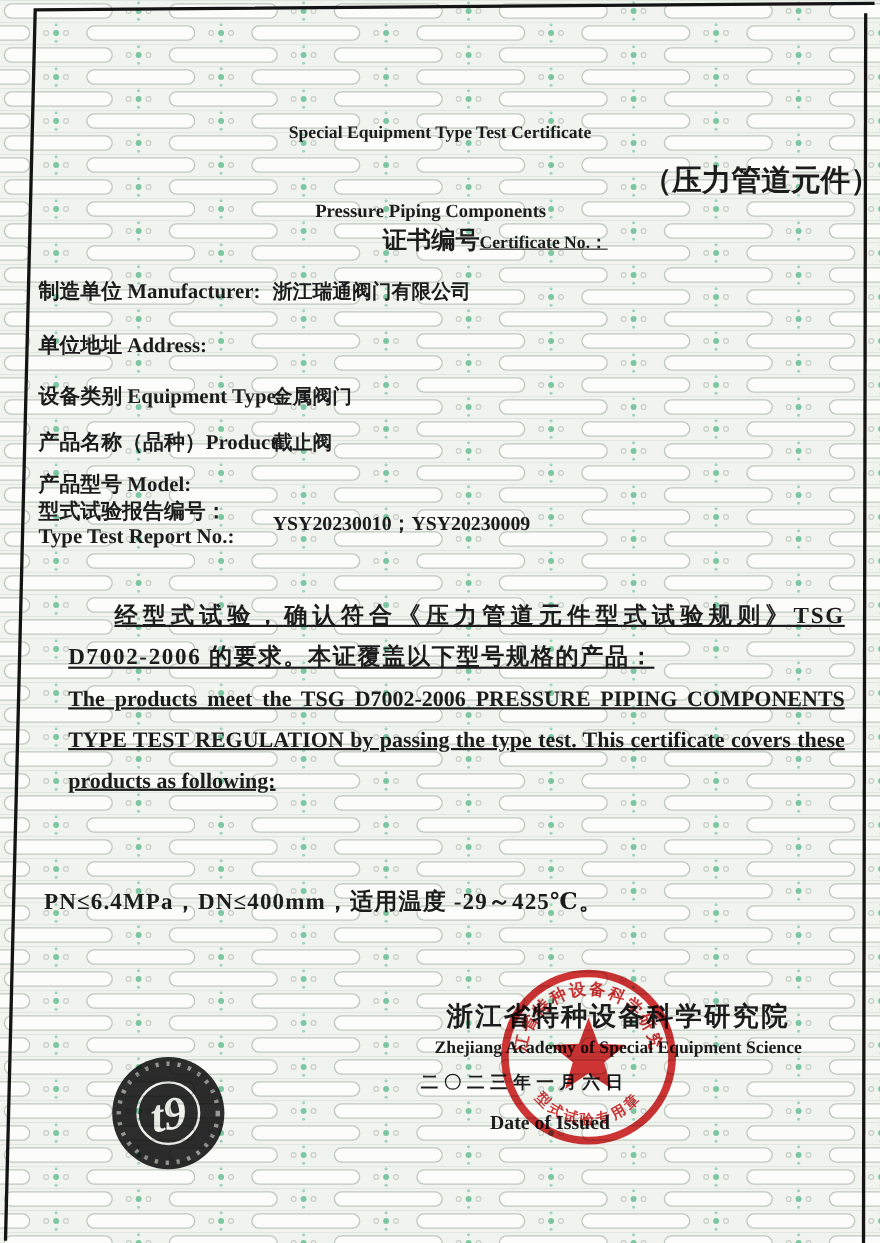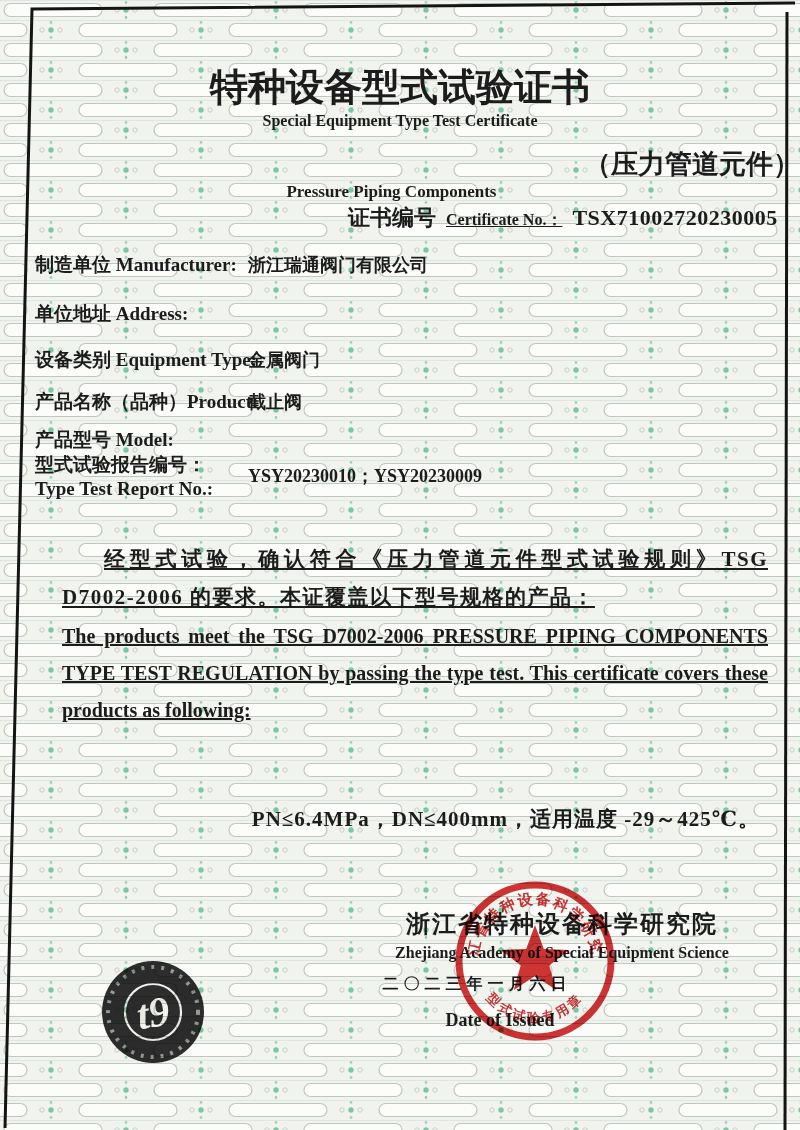--- a/index.html
+++ b/index.html
@@ -11,31 +11,31 @@
   }
   .bg,.frame,.stamp,.seal{position:absolute;}
   .bg{inset:0;z-index:0;}
   .frame{inset:0;z-index:3;pointer-events:none;}
   .content{position:absolute;inset:0;z-index:2;}
   .abs{position:absolute;white-space:nowrap;}
   .title-zh{left:0;top:62px;width:800px;text-align:center;font-size:38px;font-weight:bold;letter-spacing:0px;}
   .title-en{left:0;top:112px;width:800px;text-align:center;font-size:16px;font-weight:bold;}
   .sub-zh{left:0;top:146px;width:800px;text-align:right;font-size:27px;font-weight:bold;}
   .sub-en{left:0;top:182px;width:783px;text-align:center;font-size:17px;font-weight:bold;}
-  .certline{left:348px;top:203px;display:flex;align-items:baseline;gap:10px;}
+  .certline{left:348px;top:203px;display:flex;align-items:baseline;gap:0;}
   .certline .zh{font-size:22px;font-weight:bold;}
   .certline .en{font-size:16px;font-weight:bold;text-decoration:underline;}
   .certline .no{font-size:22px;font-weight:bold;letter-spacing:.5px;}
   .flabel{left:35px;font-size:19px;font-weight:bold;}
   .fvalue{left:248px;font-size:18px;font-weight:bold;}
   .fvalue.small{font-size:16.5px;}
   .para{position:absolute;left:62px;width:706px;white-space:normal;text-align:justify;text-decoration:underline;}
   .para.zh{top:540px;font-size:21px;font-weight:600;line-height:38px;letter-spacing:1.5px;text-indent:2em;}
   .para.en{top:618px;font-size:20px;font-weight:bold;line-height:37px;}
-  .spec{left:40px;top:805px;width:720px;text-align:right;font-size:21px;font-weight:bold;letter-spacing:1px;}
+  .spec{left:40px;top:805px;width:720px;text-align:left;font-size:21px;font-weight:bold;letter-spacing:1px;}
   .issuer{position:absolute;left:330px;top:0;width:464px;text-align:center;}
   .issuer .nzh{position:absolute;left:0;top:908px;width:464px;font-size:24px;font-weight:bold;letter-spacing:2px;white-space:nowrap;}
   .issuer .nen{position:absolute;left:0;top:944px;width:464px;font-size:16px;font-weight:bold;white-space:nowrap;}
   .issuer .dzh{position:absolute;left:-85px;top:974px;width:464px;font-size:16px;letter-spacing:5px;font-weight:600;white-space:nowrap;}
   .issuer .den{position:absolute;left:-62px;top:1010px;width:464px;font-size:18px;font-weight:bold;white-space:nowrap;}
   .stamp{left:450px;top:876px;z-index:4;mix-blend-mode:multiply;opacity:.9;}
   .seal{left:97px;top:956px;z-index:4;mix-blend-mode:multiply;opacity:.92;}
 </style>
 </head>
 <body>
@@ -68,29 +68,27 @@
     <rect width="800" height="1130" fill="url(#caps)"></rect>
   </svg>
 
   <svg class="frame" width="800" height="1130" aria-hidden="true">
     <polyline points="795,3 32,9 5,1128" fill="none" stroke="#141414" stroke-width="3"></polyline>
     <line x1="787" y1="12" x2="785" y2="1130" stroke="#141414" stroke-width="3"></line>
   </svg>
 
   <div class="content">
 
-    <div class="abs title-zh">特种设备型式试验证书</div>
     <div class="abs title-en">Special Equipment Type Test Certificate</div>
     <div class="abs sub-zh">（压力管道元件）</div>
     <div class="abs sub-en">Pressure Piping Components</div>
 
     <div class="abs certline">
       <span class="zh">证书编号</span>
       <span class="en">Certificate No.：</span>
-      <span class="no">TSX71002720230005</span>
     </div>
 
     <div class="abs flabel" style="top:252px">制造单位 Manufacturer:</div>
     <div class="abs fvalue" style="top:253px">浙江瑞通阀门有限公司</div>
 
     <div class="abs flabel" style="top:301px">单位地址 Address:</div>
 
     <div class="abs flabel" style="top:347px">设备类别 Equipment Type:</div>
     <div class="abs fvalue" style="top:348px">金属阀门</div>
 

